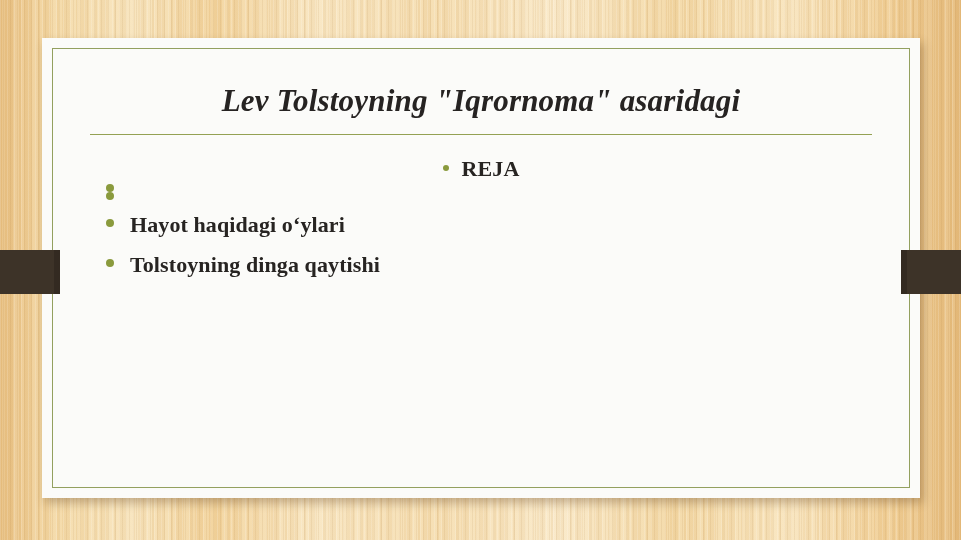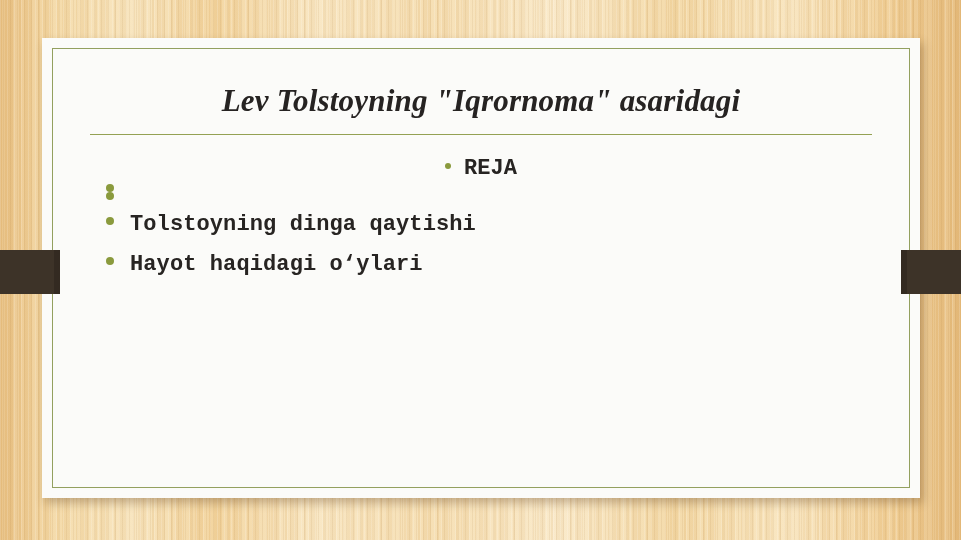--- a/index.html
+++ b/index.html
@@ -165,21 +165,21 @@
     margin-right: 16px;
     position: relative;
     top: -5px;
   }
   .bullet-item.centered .bullet-dot {
     width: 6px;
     height: 6px;
     margin-right: 13px;
   }
   .bullet-text {
-    font-family: Liberation Mono, monospace;
+    font-family: Liberation Serif, serif;
     font-size: 22px;
     font-weight: bold;
     color: #272422;
     white-space: nowrap;
     letter-spacing: 0.1px;
   }
 </style>
 </head>
 <body>
 
@@ -210,26 +210,26 @@
         <li class="bullet-item">
           <span class="bullet-dot"></span>
         </li>
 
         <li class="bullet-item">
           <span class="bullet-dot"></span>
         </li>
 
         <li class="bullet-item">
           <span class="bullet-dot"></span>
+          <span class="bullet-text">Hayot haqidagi o‘ylari</span>
+        </li>
+
+        <li class="bullet-item">
+          <span class="bullet-dot"></span>
           <span class="bullet-text">Tolstoyning dinga qaytishi</span>
-        </li>
-
-        <li class="bullet-item">
-          <span class="bullet-dot"></span>
-          <span class="bullet-text">Hayot haqidagi o‘ylari</span>
         </li>
 
 
       </ul>
 
     </div>
   </div>
 </div>
 
 </body></html>

